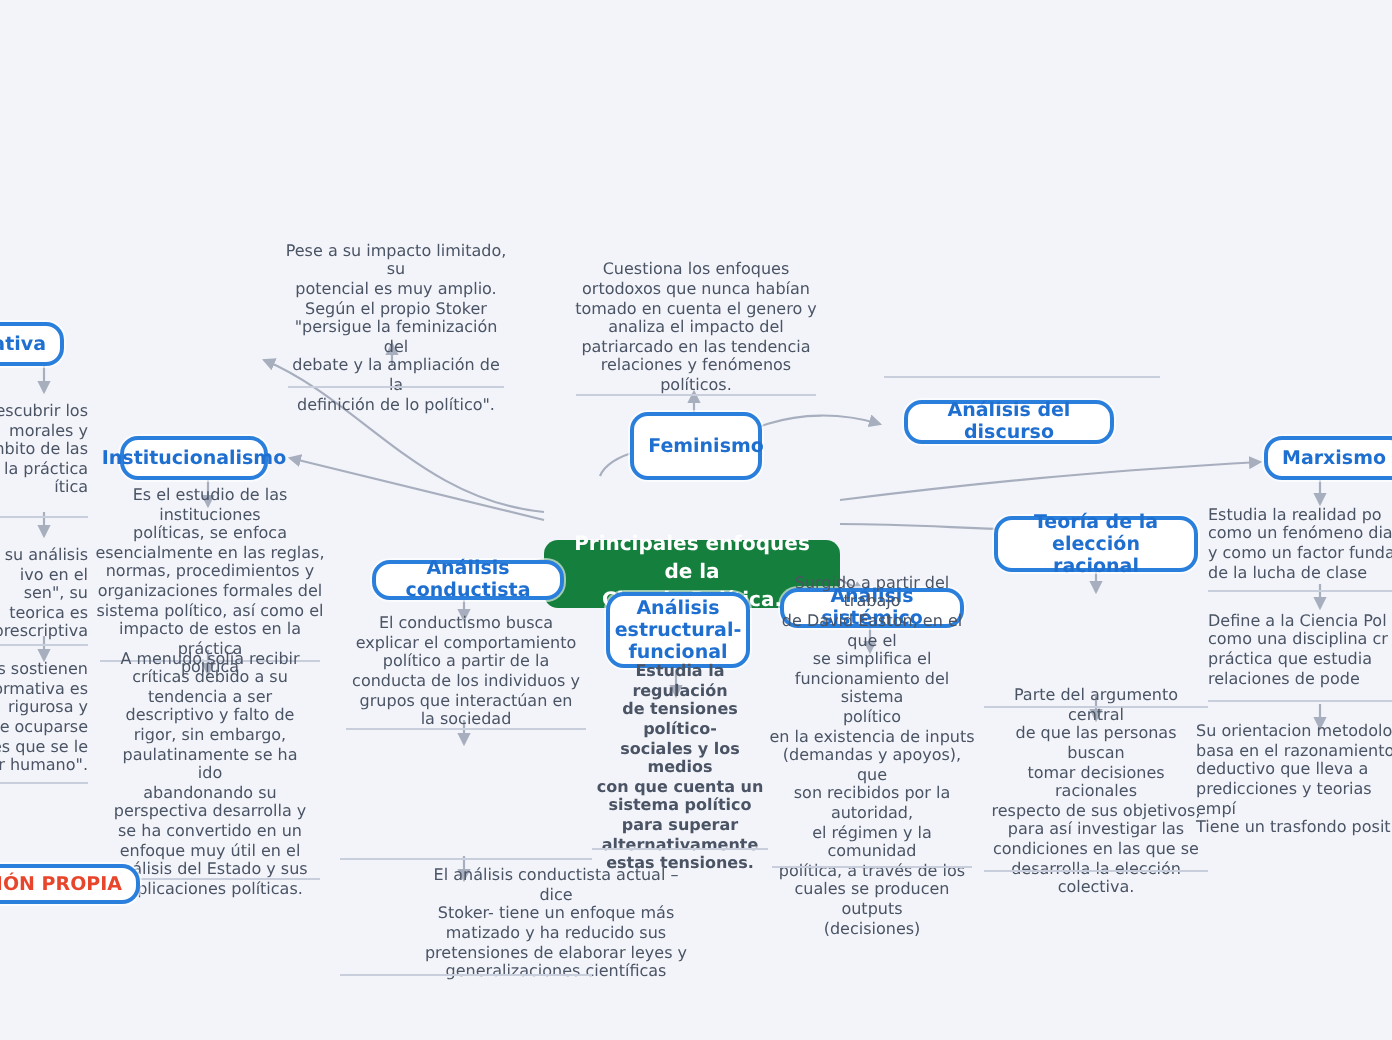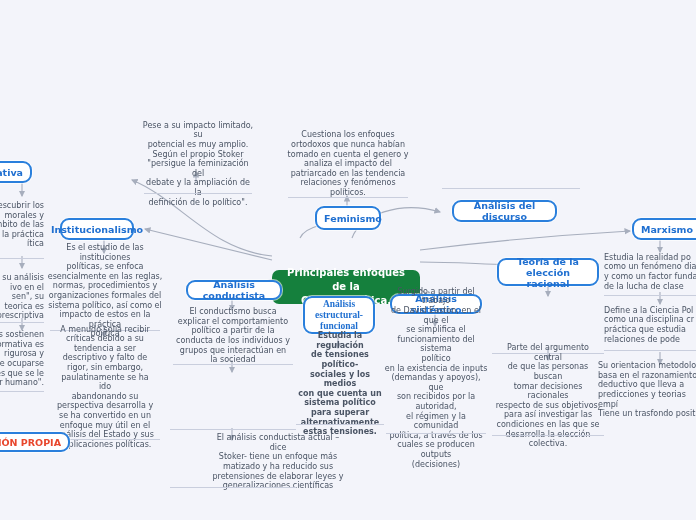--- a/index.html
+++ b/index.html
@@ -152,21 +152,21 @@
 rigor, sin embargo,
 paulatinamente se ha ido
 abandonando su
 perspectiva desarrolla y
 se ha convertido en un
 enfoque muy útil en el
 análisis del Estado y sus
 implicaciones políticas.</div>
   <div class="underline" style="left:50px;top:439px;width:110px;"></div>
 
-  <div class="node" style="left:315px;top:206px;width:66px;height:24px;padding-left:17px;">Feminismo</div>
+  <div class="node" style="left:315px;top:206px;width:66px;height:34px;padding-left:17px;">Feminismo</div>
   <div class="leaf" style="left:285px;top:134px;width:126px;height:60px;">Cuestiona los enfoques
 ortodoxos que nunca habían
 tomado en cuenta el genero y
 analiza el impacto del
 patriarcado en las tendencia
 relaciones y fenómenos
 políticos.</div>
   <div class="underline" style="left:288px;top:197px;width:120px;"></div>
   <div class="leaf" style="left:142px;top:138px;width:112px;height:52px;">Pese a su impacto limitado, su
 potencial es muy amplio.
@@ -218,21 +218,21 @@
 en la existencia de inputs
 (demandas y apoyos), que
 son recibidos por la
 autoridad,
 el régimen y la comunidad
 política, a través de los
 cuales se producen outputs
 (decisiones)</div>
   <div class="underline" style="left:386px;top:433px;width:100px;"></div>
 
-  <div class="node" style="left:303px;top:296px;width:72px;height:38px;font-family:Liberation Serif, serif;">Análisis
+  <div class="node" style="left:303px;top:296px;width:72px;height:38px;">Análisis
 estructural-
 funcional</div>
   <div class="leaf" style="left:296px;top:348px;width:88px;height:72px;font-weight:bold;">Estudia la regulación
 de tensiones político-
 sociales y los medios
 con que cuenta un
 sistema político
 para superar
 alternativamente
 estas tensiones.</div>

